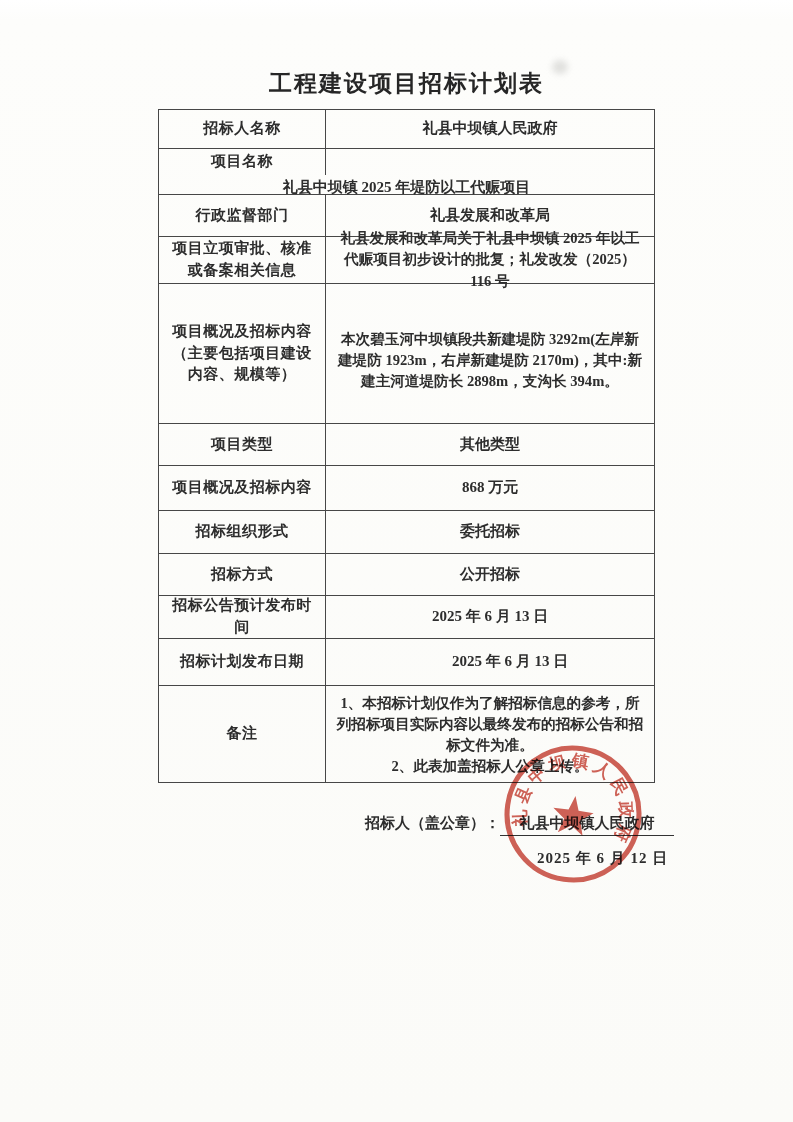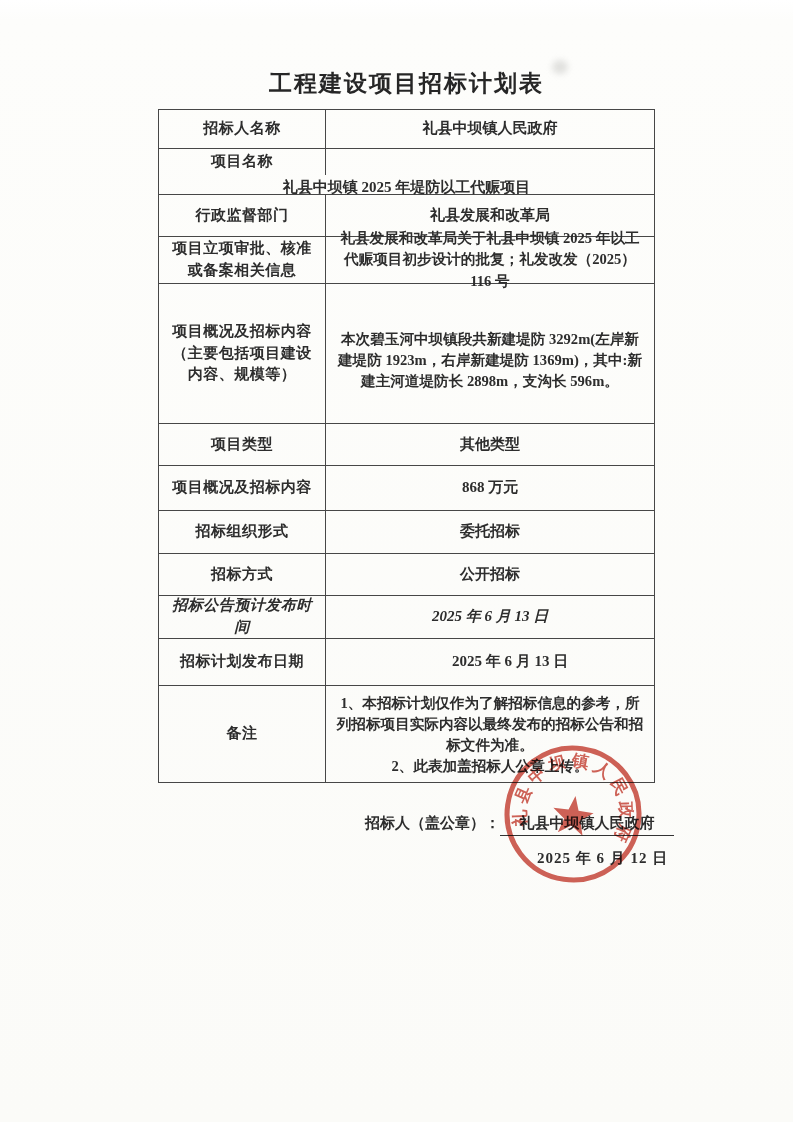--- a/index.html
+++ b/index.html
@@ -32,21 +32,21 @@
   .row:last-child{border-bottom:none;}
   .row:nth-child(1){height:39px;}
   .row:nth-child(2){height:46px;flex-direction:column;}
   .row:nth-child(3){height:42px;}
   .row:nth-child(4){height:47px;}
   .row:nth-child(5){height:140px;}
   .row:nth-child(6){height:42px;}
   .row:nth-child(7){height:45px;}
   .row:nth-child(8){height:43px;}
   .row:nth-child(9){height:42px;}
-  .row:nth-child(10){height:43px;font-style:italic;}
+  .row:nth-child(10){height:43px;}
   .row:nth-child(11){height:47px;gap:40px;}
   .row:nth-child(12){height:96px;}
   .cell{
     display:flex;align-items:center;justify-content:center;
     box-sizing:border-box;
     font-size:15px;font-weight:700;color:#2d2d2d;
     line-height:1.45;
   }
   .cell-label{
     width:167px;border-right:1px solid #474747;
@@ -99,21 +99,21 @@
     <div class="row">
       <div class="cell cell-label">行政监督部门</div>
       <div class="cell cell-value">礼县发展和改革局</div>
     </div>
     <div class="row">
       <div class="cell cell-label">项目立项审批、核准或备案相关信息</div>
       <div class="cell cell-value">礼县发展和改革局关于礼县中坝镇 2025 年以工代赈项目初步设计的批复；礼发改发（2025）116 号</div>
     </div>
     <div class="row">
       <div class="cell cell-label">项目概况及招标内容（主要包括项目建设内容、规模等）</div>
-      <div class="cell cell-value">本次碧玉河中坝镇段共新建堤防 3292m(左岸新建堤防 1923m，右岸新建堤防 1369m)，其中:新建主河道堤防长 2898m，支沟长 596m。</div>
+      <div class="cell cell-value">本次碧玉河中坝镇段共新建堤防 3292m(左岸新建堤防 1923m，右岸新建堤防 2170m)，其中:新建主河道堤防长 2898m，支沟长 394m。</div>
     </div>
     <div class="row">
       <div class="cell cell-label">项目类型</div>
       <div class="cell cell-value">其他类型</div>
     </div>
     <div class="row">
       <div class="cell cell-label">项目概况及招标内容</div>
       <div class="cell cell-value">868 万元</div>
     </div>
     <div class="row">

